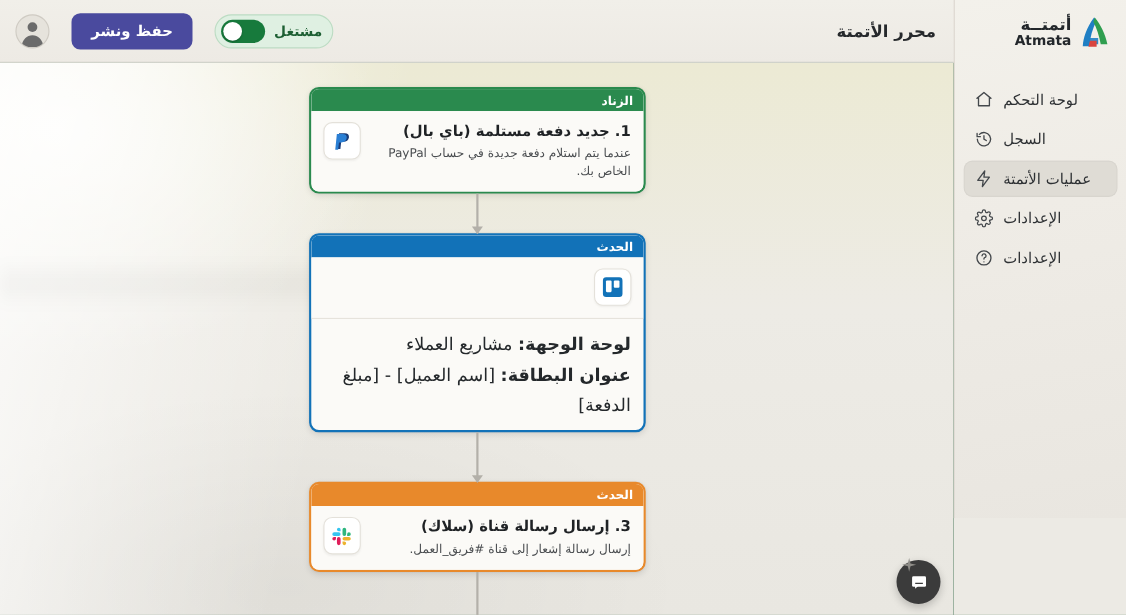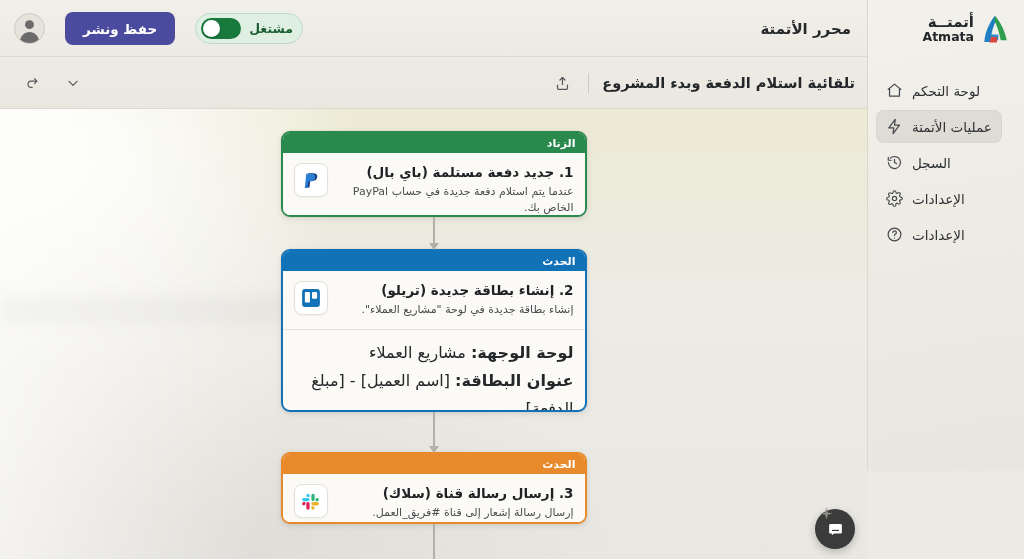--- a/index.html
+++ b/index.html
@@ -66,21 +66,21 @@
   .brand-en {
     font-size: 12.5px;
     font-weight: 700;
     color: #23272b;
     display: block;
     direction: ltr;
     text-align: right;
     margin-top: 1px;
   }
 
-  .nav { margin-top: 17px; padding: 0 8px; display: flex; flex-direction: column; gap: 3px; align-items: flex-end; }
+  .nav { margin-top: 17px; padding: 0 8px; display: flex; flex-direction: column; gap: 3px; }
 
   .nav-item {
     display: flex;
     align-items: center;
     justify-content: flex-start;
     gap: 9px;
     height: 33px;
     padding: 0 10px;
     border-radius: 8px;
     cursor: pointer;
@@ -429,40 +429,40 @@
       <div class="nav-item">
         <span class="nav-icon">
           <svg viewBox="0 0 24 24" width="17" height="17" fill="none" stroke="currentColor" stroke-width="1.7" stroke-linecap="round" stroke-linejoin="round">
             <path d="M3 10.5 12 3l9 7.5"></path>
               <path d="M5 9.8V20h14V9.8"></path>
           </svg>
         </span>
         <span class="nav-label">لوحة التحكم</span>
       </div>
 
-      <div class="nav-item active">
-        <span class="nav-icon">
-          <svg viewBox="0 0 24 24" width="17" height="17" fill="none" stroke="currentColor" stroke-width="1.7" stroke-linecap="round" stroke-linejoin="round">
-            <path d="M13 2 4 14h7l-1 8 9-12h-7z"></path>
-          </svg>
-        </span>
-        <span class="nav-label">عمليات الأتمتة</span>
-      </div>
-
       <div class="nav-item">
         <span class="nav-icon">
           <svg viewBox="0 0 24 24" width="17" height="17" fill="none" stroke="currentColor" stroke-width="1.7" stroke-linecap="round" stroke-linejoin="round">
             <path d="M3.5 12a8.5 8.5 0 1 0 2.6-6.1"></path>
               <path d="M3.2 4.6v4.2h4.2"></path>
               <path d="M12 7.6V12l3 1.8"></path>
           </svg>
         </span>
         <span class="nav-label">السجل</span>
       </div>
 
+      <div class="nav-item active">
+        <span class="nav-icon">
+          <svg viewBox="0 0 24 24" width="17" height="17" fill="none" stroke="currentColor" stroke-width="1.7" stroke-linecap="round" stroke-linejoin="round">
+            <path d="M13 2 4 14h7l-1 8 9-12h-7z"></path>
+          </svg>
+        </span>
+        <span class="nav-label">عمليات الأتمتة</span>
+      </div>
+
       <div class="nav-item">
         <span class="nav-icon">
           <svg viewBox="0 0 24 24" width="17" height="17" fill="none" stroke="currentColor" stroke-width="1.6" stroke-linecap="round" stroke-linejoin="round">
             <circle cx="12" cy="12" r="3"></circle>
             <path d="M19.2 14.5a1.6 1.6 0 0 0 .32 1.77l.06.06a2 2 0 1 1-2.83 2.83l-.06-.06a1.6 1.6 0 0 0-1.77-.32 1.6 1.6 0 0 0-.97 1.47V21a2 2 0 1 1-4 0v-.1a1.6 1.6 0 0 0-1.05-1.47 1.6 1.6 0 0 0-1.77.32l-.06.06a2 2 0 1 1-2.83-2.83l.06-.06a1.6 1.6 0 0 0 .32-1.77 1.6 1.6 0 0 0-1.47-.97H3a2 2 0 1 1 0-4h.1a1.6 1.6 0 0 0 1.47-1.05 1.6 1.6 0 0 0-.32-1.77l-.06-.06a2 2 0 1 1 2.83-2.83l.06.06a1.6 1.6 0 0 0 1.77.32H9a1.6 1.6 0 0 0 .97-1.47V3a2 2 0 1 1 4 0v.1a1.6 1.6 0 0 0 .97 1.47 1.6 1.6 0 0 0 1.77-.32l.06-.06a2 2 0 1 1 2.83 2.83l-.06.06a1.6 1.6 0 0 0-.32 1.77V9a1.6 1.6 0 0 0 1.47.97H21a2 2 0 1 1 0 4h-.1a1.6 1.6 0 0 0-1.47.97z"></path>
           </svg>
         </span>
         <span class="nav-label">الإعدادات</span>
       </div>
 
@@ -499,48 +499,20 @@
         <div class="toggle-pill">
           <span class="toggle-switch">
             <span class="knob"></span>
           </span>
           <span class="tp-label">مشتغل</span>
         </div>
 
       </div>
     </header>
 
-    <div class="subbar">
-
-      <div class="subbar-right">
-        <div class="icon-btn">
-          <svg viewBox="0 0 24 24" width="17" height="17" fill="none" stroke="currentColor" stroke-width="1.7" stroke-linecap="round" stroke-linejoin="round">
-            <path d="M12 3.5v10"></path>
-              <path d="M8.4 7.1 12 3.5l3.6 3.6"></path>
-            <path d="M5 14.4v4.2a1.8 1.8 0 0 0 1.8 1.8h10.4a1.8 1.8 0 0 0 1.8-1.8v-4.2"></path>
-          </svg>
-        </div>
-        <span class="vsep"></span>
-        <div class="flow-title">تلقائية استلام الدفعة وبدء المشروع</div>
-      </div>
-
-      <div class="subbar-left">
-        <div class="icon-btn">
-          <svg viewBox="0 0 24 24" width="16" height="16" fill="none" stroke="currentColor" stroke-width="1.8" stroke-linecap="round" stroke-linejoin="round">
-            <path d="M6 9.5 12 15.5 18 9.5"></path>
-          </svg>
-        </div>
-        <div class="icon-btn">
-          <svg viewBox="0 0 24 24" width="16" height="16" fill="none" stroke="currentColor" stroke-width="1.7" stroke-linecap="round" stroke-linejoin="round">
-            <path d="M17.5 9.2H9.2a4.7 4.7 0 0 0 0 9.4h1.6"></path>
-            <path d="M14.2 5.6 17.9 9.2 14.2 12.9"></path>
-          </svg>
-        </div>
-      </div>
-    </div>
 
     <div class="canvas">
       <div class="flow">
 
         <div class="node green">
           <div class="node-head">الزناد</div>
           <div class="node-body">
             <div class="node-text">
               <div class="node-title">1. جديد دفعة مستلمة (باي بال)</div>
               <div class="node-desc">عندما يتم استلام دفعة جديدة في حساب PayPal الخاص بك.</div>
@@ -554,24 +526,20 @@
           </div>
         </div>
 
         <div class="connector c1">
             <span class="arrow"></span>
           </div>
 
         <div class="node blue">
           <div class="node-head">الحدث</div>
           <div class="node-body">
-            <div class="node-text">
-              <div class="node-title">2. إنشاء بطاقة جديدة (تريلو)</div>
-              <div class="node-desc">إنشاء بطاقة جديدة في لوحة "مشاريع العملاء".</div>
-            </div>
             <div class="app-icon">
               <svg viewBox="0 0 24 24" width="22" height="22" aria-hidden="true">
                 <rect x="2.3" y="2.3" width="19.4" height="19.4" rx="3.2" fill="#1272b8"></rect>
                 <rect x="5.3" y="5.4" width="5.6" height="11.6" rx="1.1" fill="#ffffff"></rect>
                 <rect x="13.1" y="5.4" width="5.6" height="7.3" rx="1.1" fill="#ffffff"></rect>
               </svg>
             </div>
           </div>
           <div class="node-details">
             <div class="detail-row">

